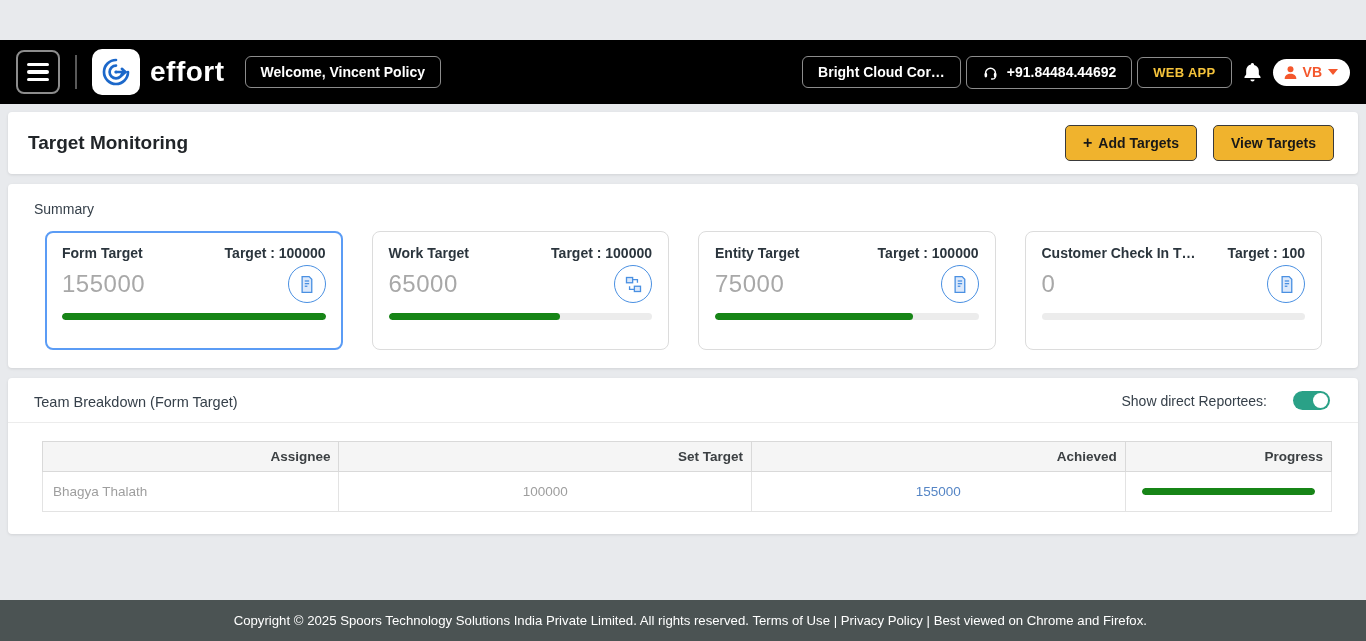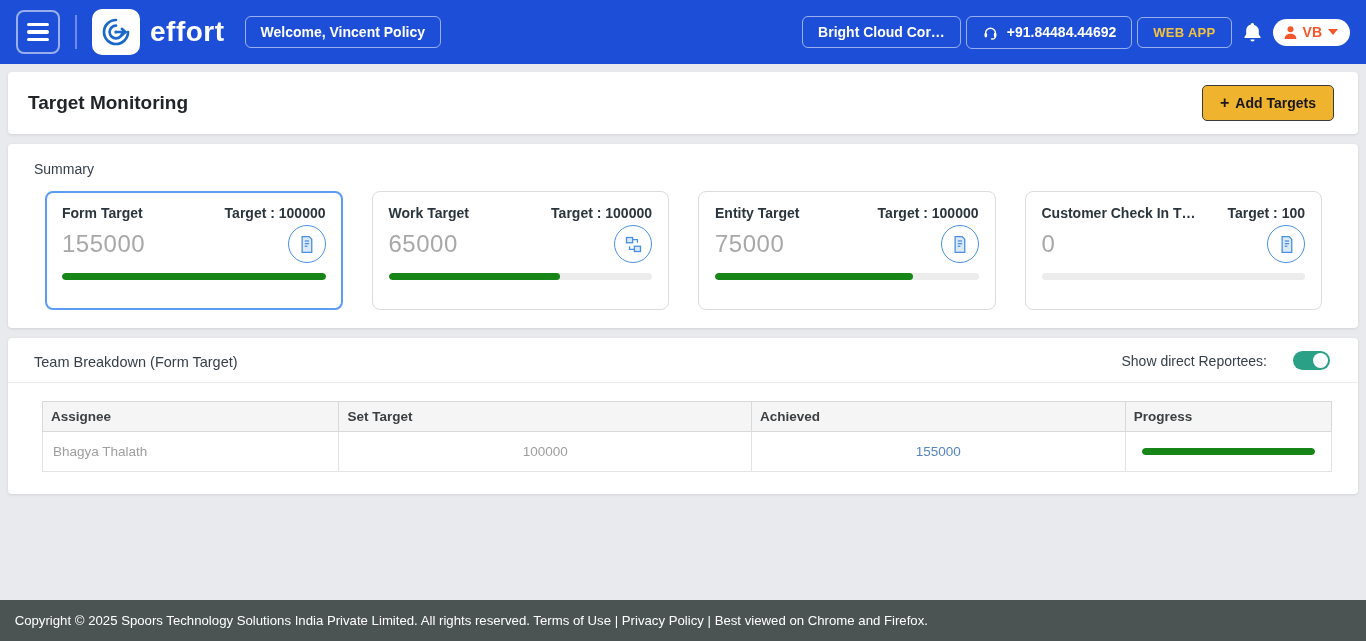--- a/index.html
+++ b/index.html
@@ -5,22 +5,22 @@
   * { margin:0; padding:0; box-sizing:border-box; }
   html,body { width:1366px; height:641px; overflow:hidden; }
   body {
     font-family:"Liberation Sans", sans-serif;
     background:#e8eaed;
     position:relative;
   }
 
   
   .topbar {
-    height:64px; background:#1d4ed8;
-    display:flex; align-items:center; padding:0 16px;
+    height:64px; background:#000000;
+    display:flex; align-items:center; padding:0 16px;margin-top:40px;
   }
   .hamburger {
     width:44px; height:44px; border:2px solid rgba(255,255,255,.55);
     border-radius:8px; display:flex; flex-direction:column; justify-content:center;
     align-items:center; gap:4px; cursor:pointer; background:transparent;
   }
   .hamburger span { width:22px; height:3.5px; background:#fff; border-radius:2px; }
   .vdivider { width:2px; height:34px; background:rgba(255,255,255,.35); margin:0 15px; }
   .logo-box {
     width:48px; height:46px; background:#fff; border-radius:10px;
@@ -89,31 +89,31 @@
   }
   .team-title { font-size:14.5px; color:#36404a; }
   .toggle-wrap { margin-left:auto; display:flex; align-items:center; gap:26px; }
   .toggle-label { font-size:14px; color:#36404a; }
   .toggle { width:37px; height:19px; border-radius:10px; background:#c3c3c3; position:relative; cursor:pointer; border:none; }
   .toggle.on { background:#2aa187; }
   .toggle .knob { position:absolute; top:2px; left:2px; width:15px; height:15px; border-radius:50%; background:#fff; }
   .toggle.on .knob { left:auto; right:2px; }
 
   table.tbl { width:calc(100% - 60px); margin:18px 26px 18px 34px; border-collapse:collapse; font-size:13.5px; table-layout:fixed; }
-  .tbl th { background:#f5f5f5; border:1px solid #d9d9d9; padding:7px 8px; color:#3c4043; font-weight:600; text-align:left; }
+  .tbl th { background:#f5f5f5; border:1px solid #d9d9d9; padding:7px 8px; color:#3c4043; font-weight:600; text-align:right; }
   .tbl td { border:1px solid #e3e3e3; padding:12px; color:#9e9e9e; text-align:center; background:#fff; }
   .tbl td.assignee { text-align:left; padding-left:10px; }
   .tbl .achieved-link { color:#5585c5; cursor:pointer; }
   .col-assignee { width:23%; } .col-set { width:32%; } .col-ach { width:29%; } .col-prog { width:16%; }
   .tbl-progress-track { height:7px; background:#ececec; border-radius:4px; margin:2px 4px; overflow:hidden; }
 
   
   .footer {
     position:absolute; bottom:0; left:0; width:100%; height:41px;
-    background:#4b5353; display:flex; align-items:center; justify-content:flex-start;
+    background:#4b5353; display:flex; align-items:center; justify-content:center;
   }
   .footer p { color:#fff; font-size:13.2px; white-space:pre-wrap; }
   .footer .flink { cursor:pointer; }
 </style>
 </head>
 <body>
 
 <header class="topbar">
   <button class="hamburger">
     <span></span>
@@ -162,20 +162,21 @@
   </div>
 </header>
 
 <section class="panel title-panel">
   <h1 class="page-title">Target Monitoring</h1>
   <div class="title-actions">
     <button class="ybtn">
       <span class="plus">+</span>
       <span>Add Targets</span>
     </button>
+    <button class="ybtn">View Targets</button>
   </div>
 </section>
 
 <section class="panel summary-panel">
   <div class="summary-label">Summary</div>
   <div class="cards">
 
     <div class="scard selected">
       <div class="scard-top">
         <span>Form Target</span>

